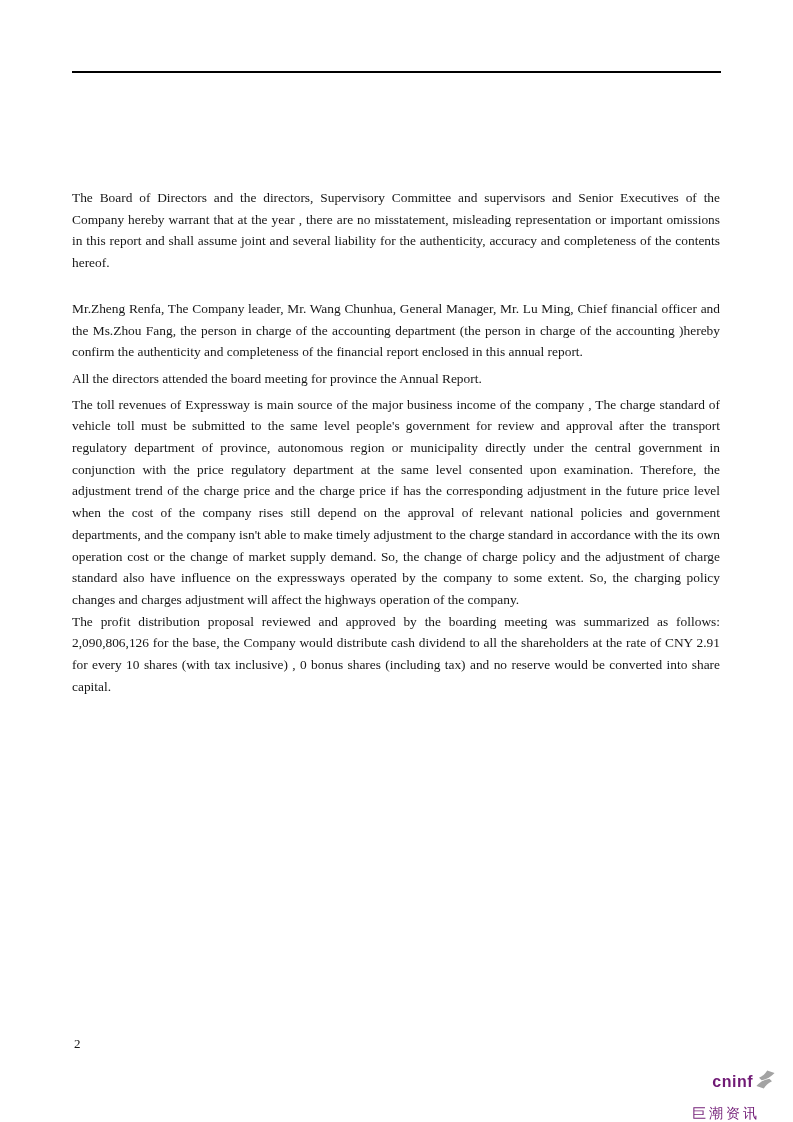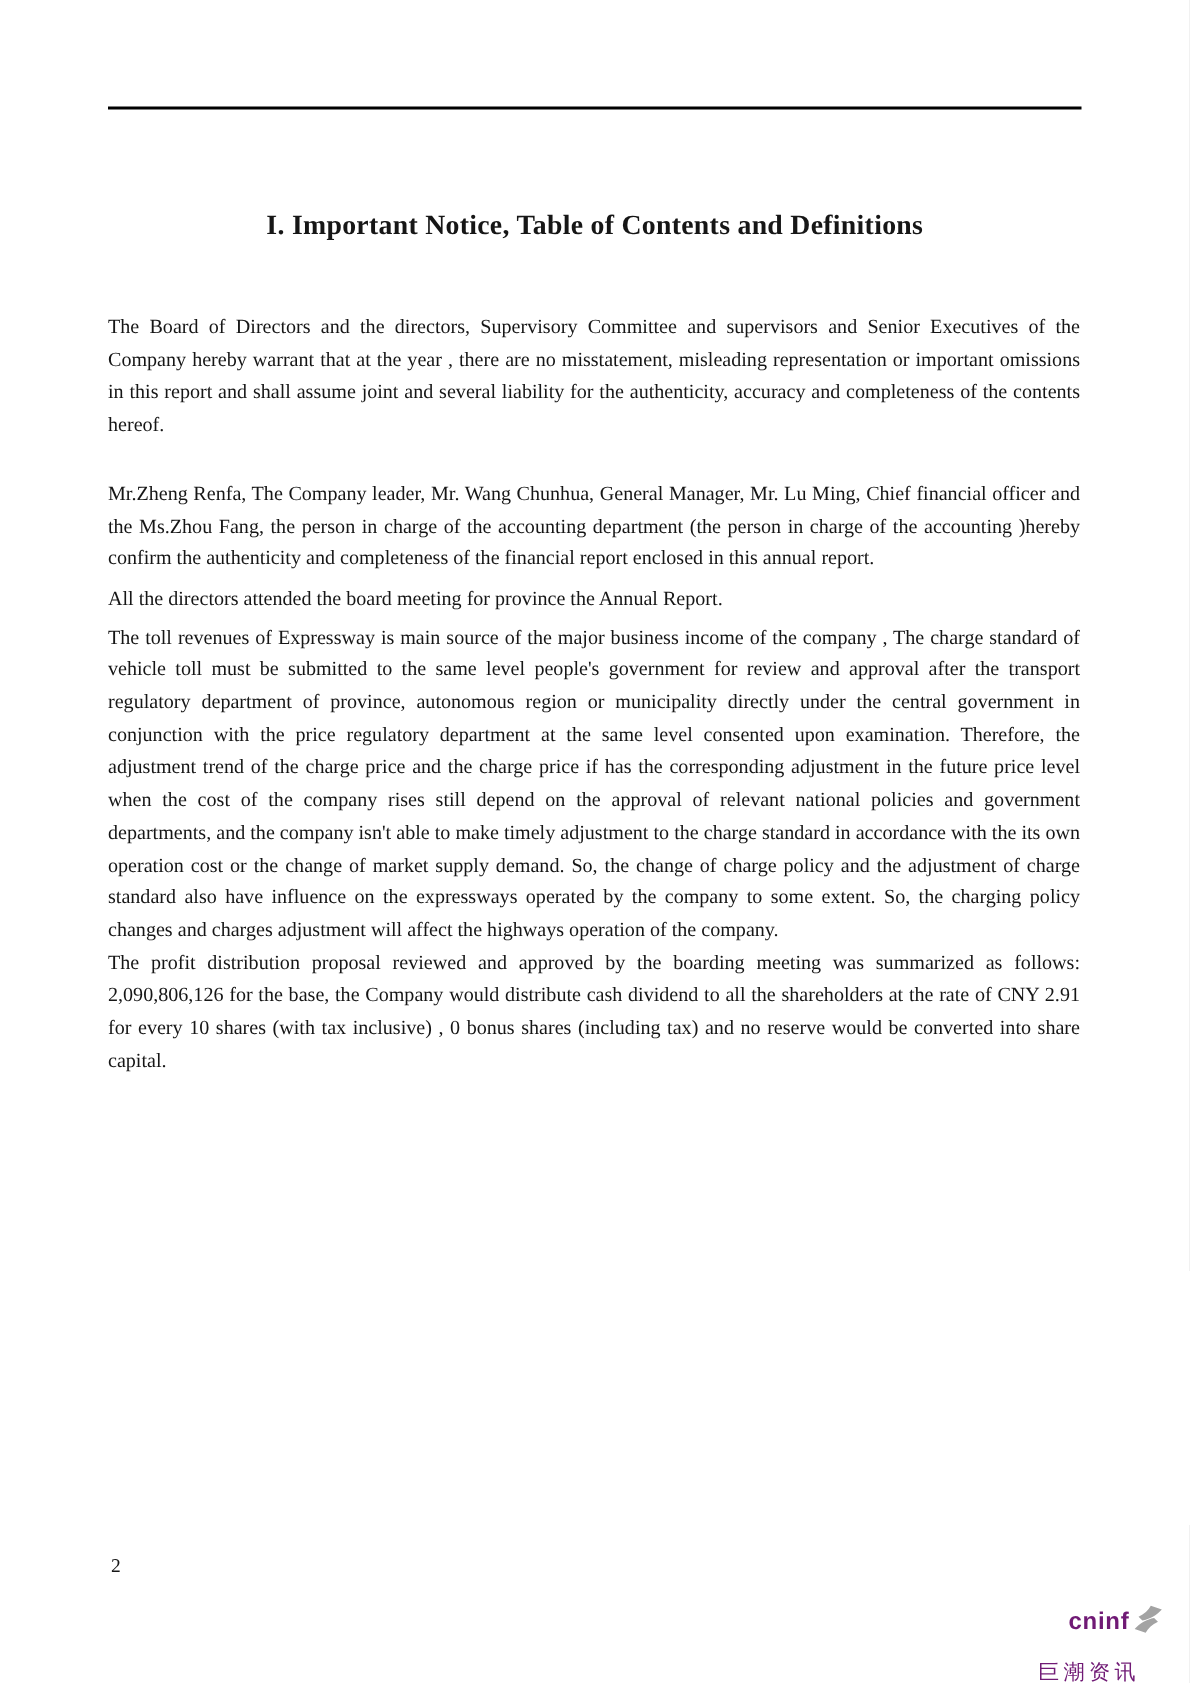--- a/index.html
+++ b/index.html
@@ -44,21 +44,20 @@
     font-weight: bold;
     letter-spacing: 0.2px;
   }
 
   
   .content {
     position: absolute;
     top: 187px;
     left: 72px;
     width: 648px;
-    margin-top: 20px;
   }
   .content p {
     margin: 0;
     font-size: 13.4px;
     line-height: 21.7px;
     text-align: justify;
     text-align-last: left;
   }
   .content p.gap-xl { margin-bottom: 24px; }
   .content p.gap-sm { margin-bottom: 5px; }
@@ -108,21 +107,20 @@
     white-space: nowrap;
   }
 </style>
 </head>
 <body>
 
 <div class="page">
 
   <div class="header-rule"></div>
 
-  <h1 class="section-title">I. Important Notice, Table of Contents and Definitions</h1>
 
   <div class="content">
     <p class="gap-xl">The Board of Directors and the directors, Supervisory Committee and supervisors and Senior Executives of the Company hereby warrant that at the year , there are no misstatement, misleading representation or important omissions in this report and shall assume joint and several liability for the authenticity, accuracy and completeness of the contents hereof.</p>
     <p class="gap-sm">Mr.Zheng Renfa, The Company leader, Mr. Wang Chunhua, General Manager, Mr. Lu Ming, Chief financial officer and the Ms.Zhou Fang, the person in charge of the accounting department (the person in charge of the accounting )hereby confirm the authenticity and completeness of the financial report enclosed in this annual report.</p>
     <p class="gap-xs">All the directors attended the board meeting for province the Annual Report.</p>
     <p class="gap-none">The toll revenues of Expressway is main source of the major business income of the company , The charge standard of vehicle toll must be submitted to the same level people's government for review and approval after the transport regulatory department of province, autonomous region or municipality directly under the central government in conjunction with the price regulatory department at the same level consented upon examination. Therefore, the adjustment trend of the charge price and the charge price if has the corresponding adjustment in the future price level when the cost of the company rises still depend on the approval of relevant national policies and government departments, and the company isn't able to make timely adjustment to the charge standard in accordance with the its own operation cost or the change of market supply demand. So, the change of charge policy and the adjustment of charge standard also have influence on the expressways operated by the company to some extent. So, the charging policy changes and charges adjustment will affect the highways operation of the company.</p>
     <p class="gap-none">The profit distribution proposal reviewed and approved by the boarding meeting was summarized as follows: 2,090,806,126 for the base, the Company would distribute cash dividend to all the shareholders at the rate of CNY 2.91 for every 10 shares (with tax inclusive) , 0 bonus shares (including tax) and no reserve would be converted into share capital.</p>
   </div>
 
   <div class="page-number">2</div>

